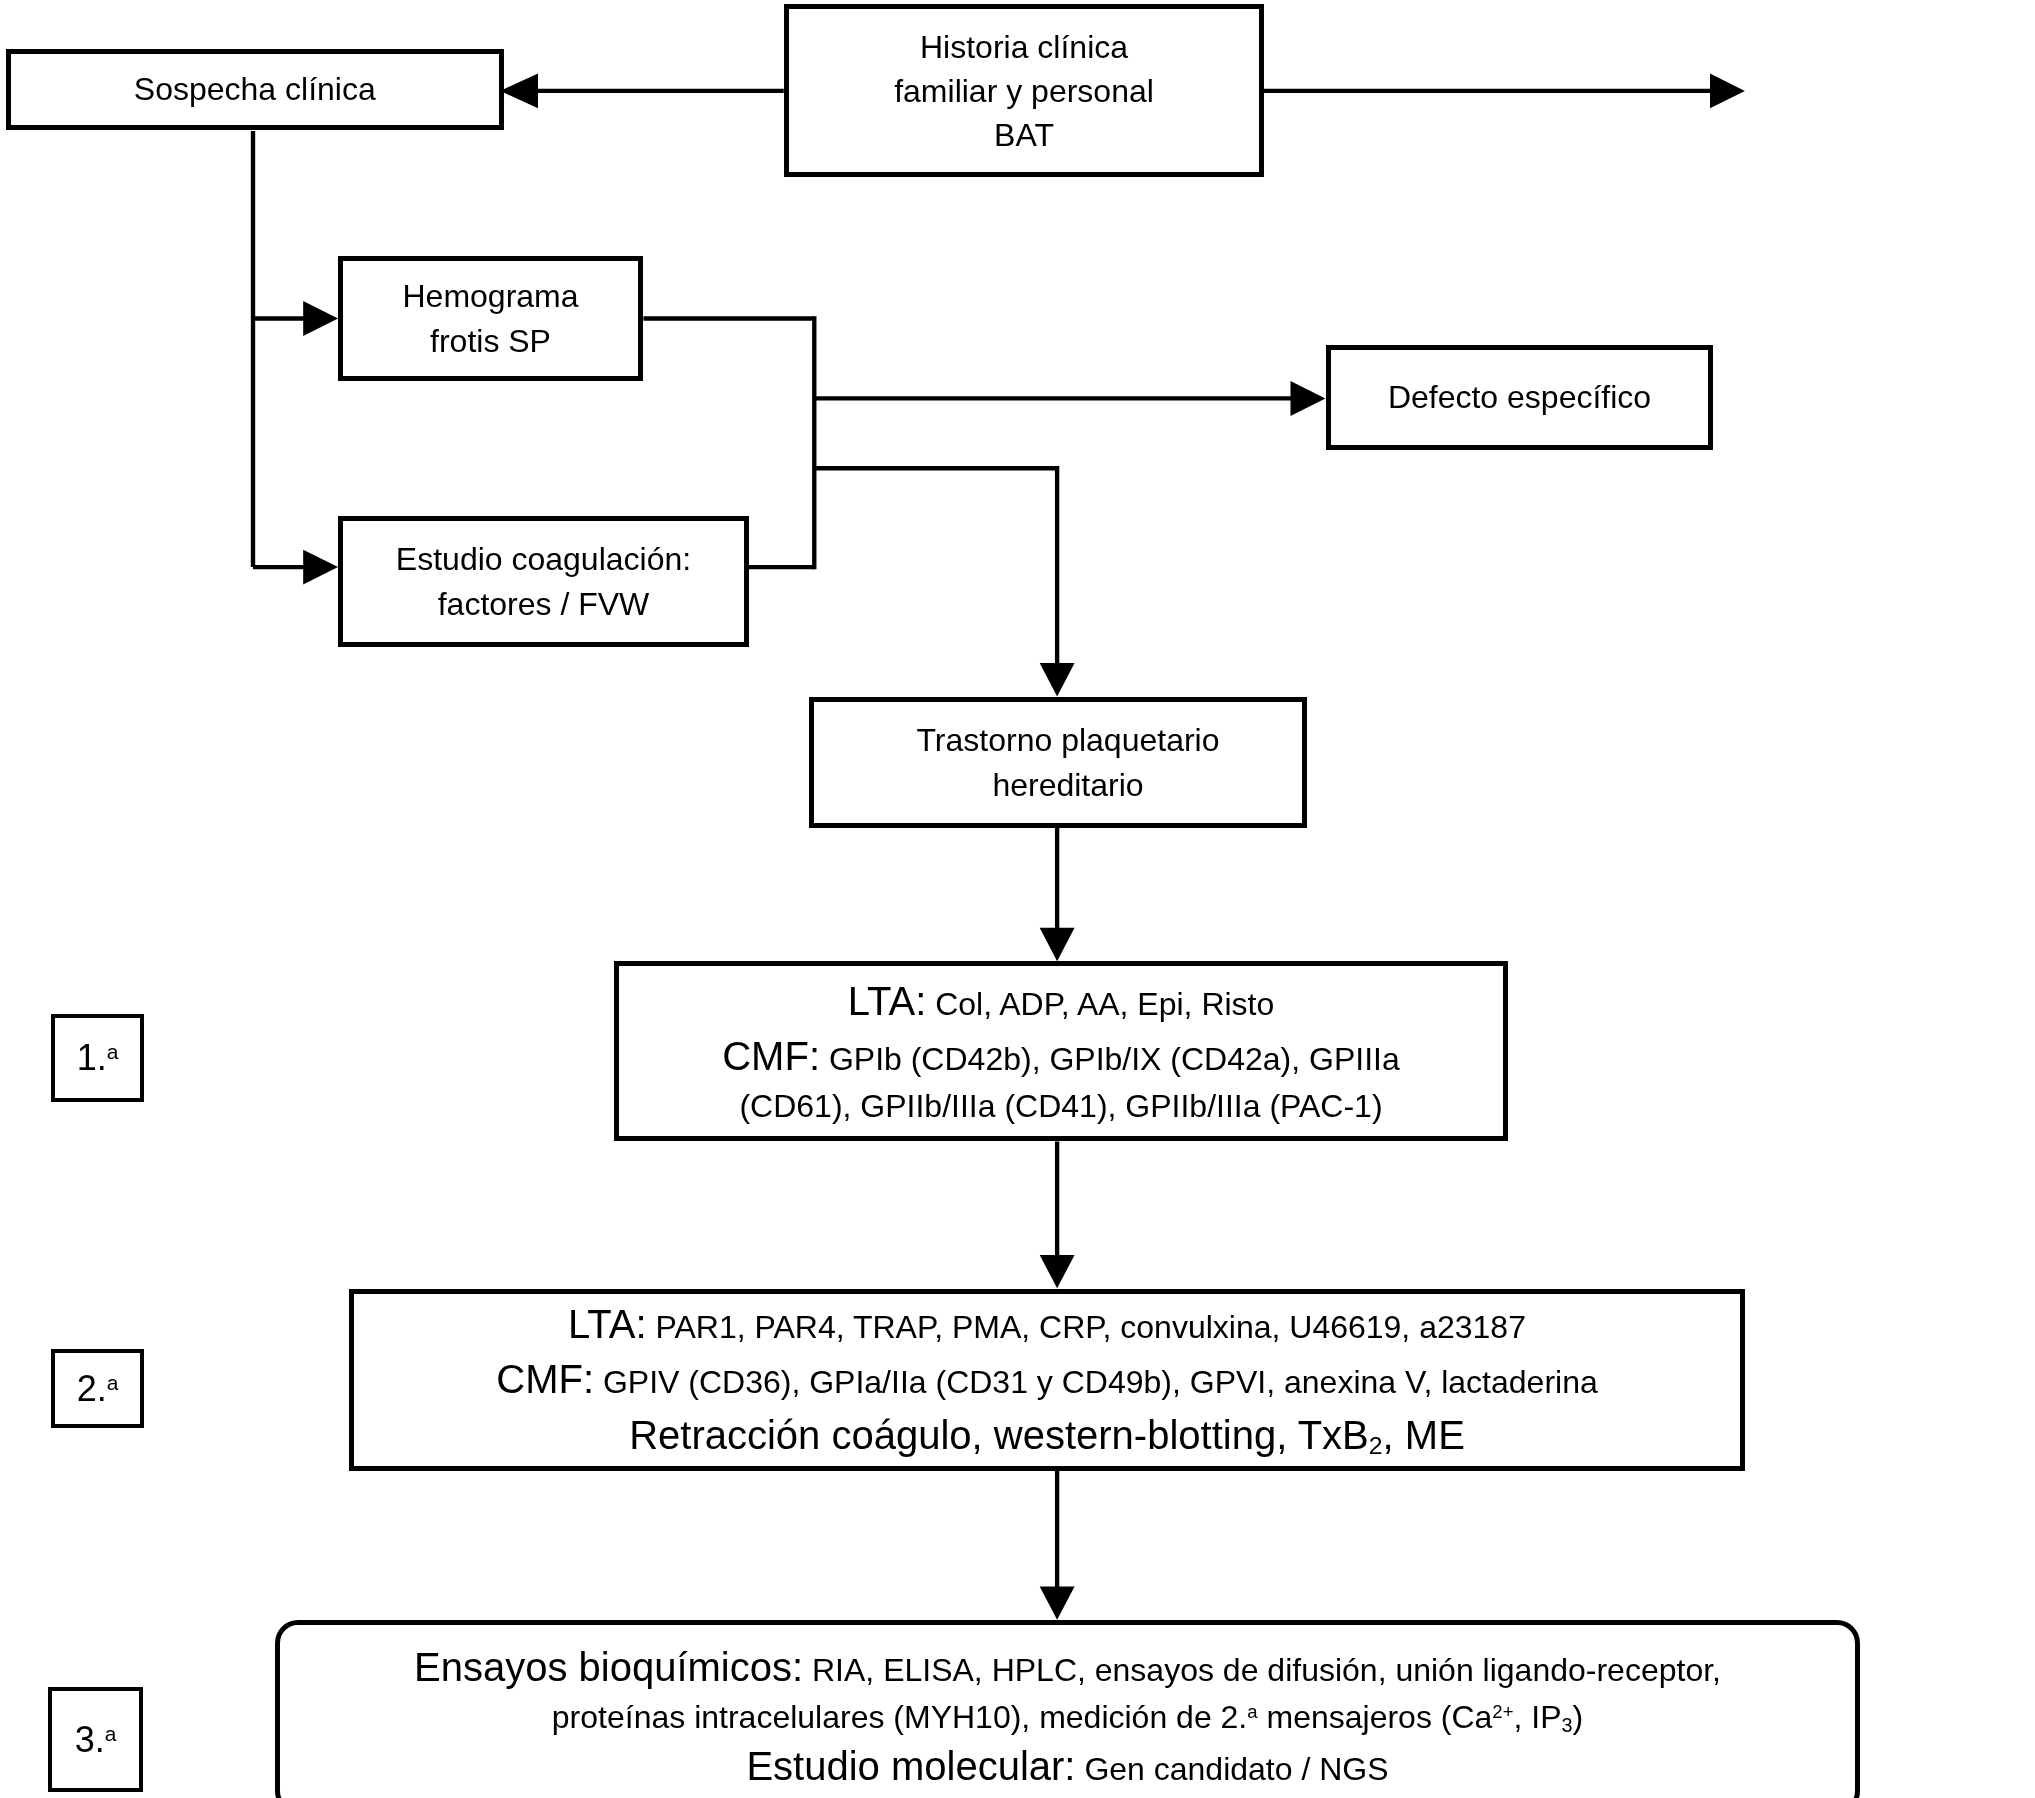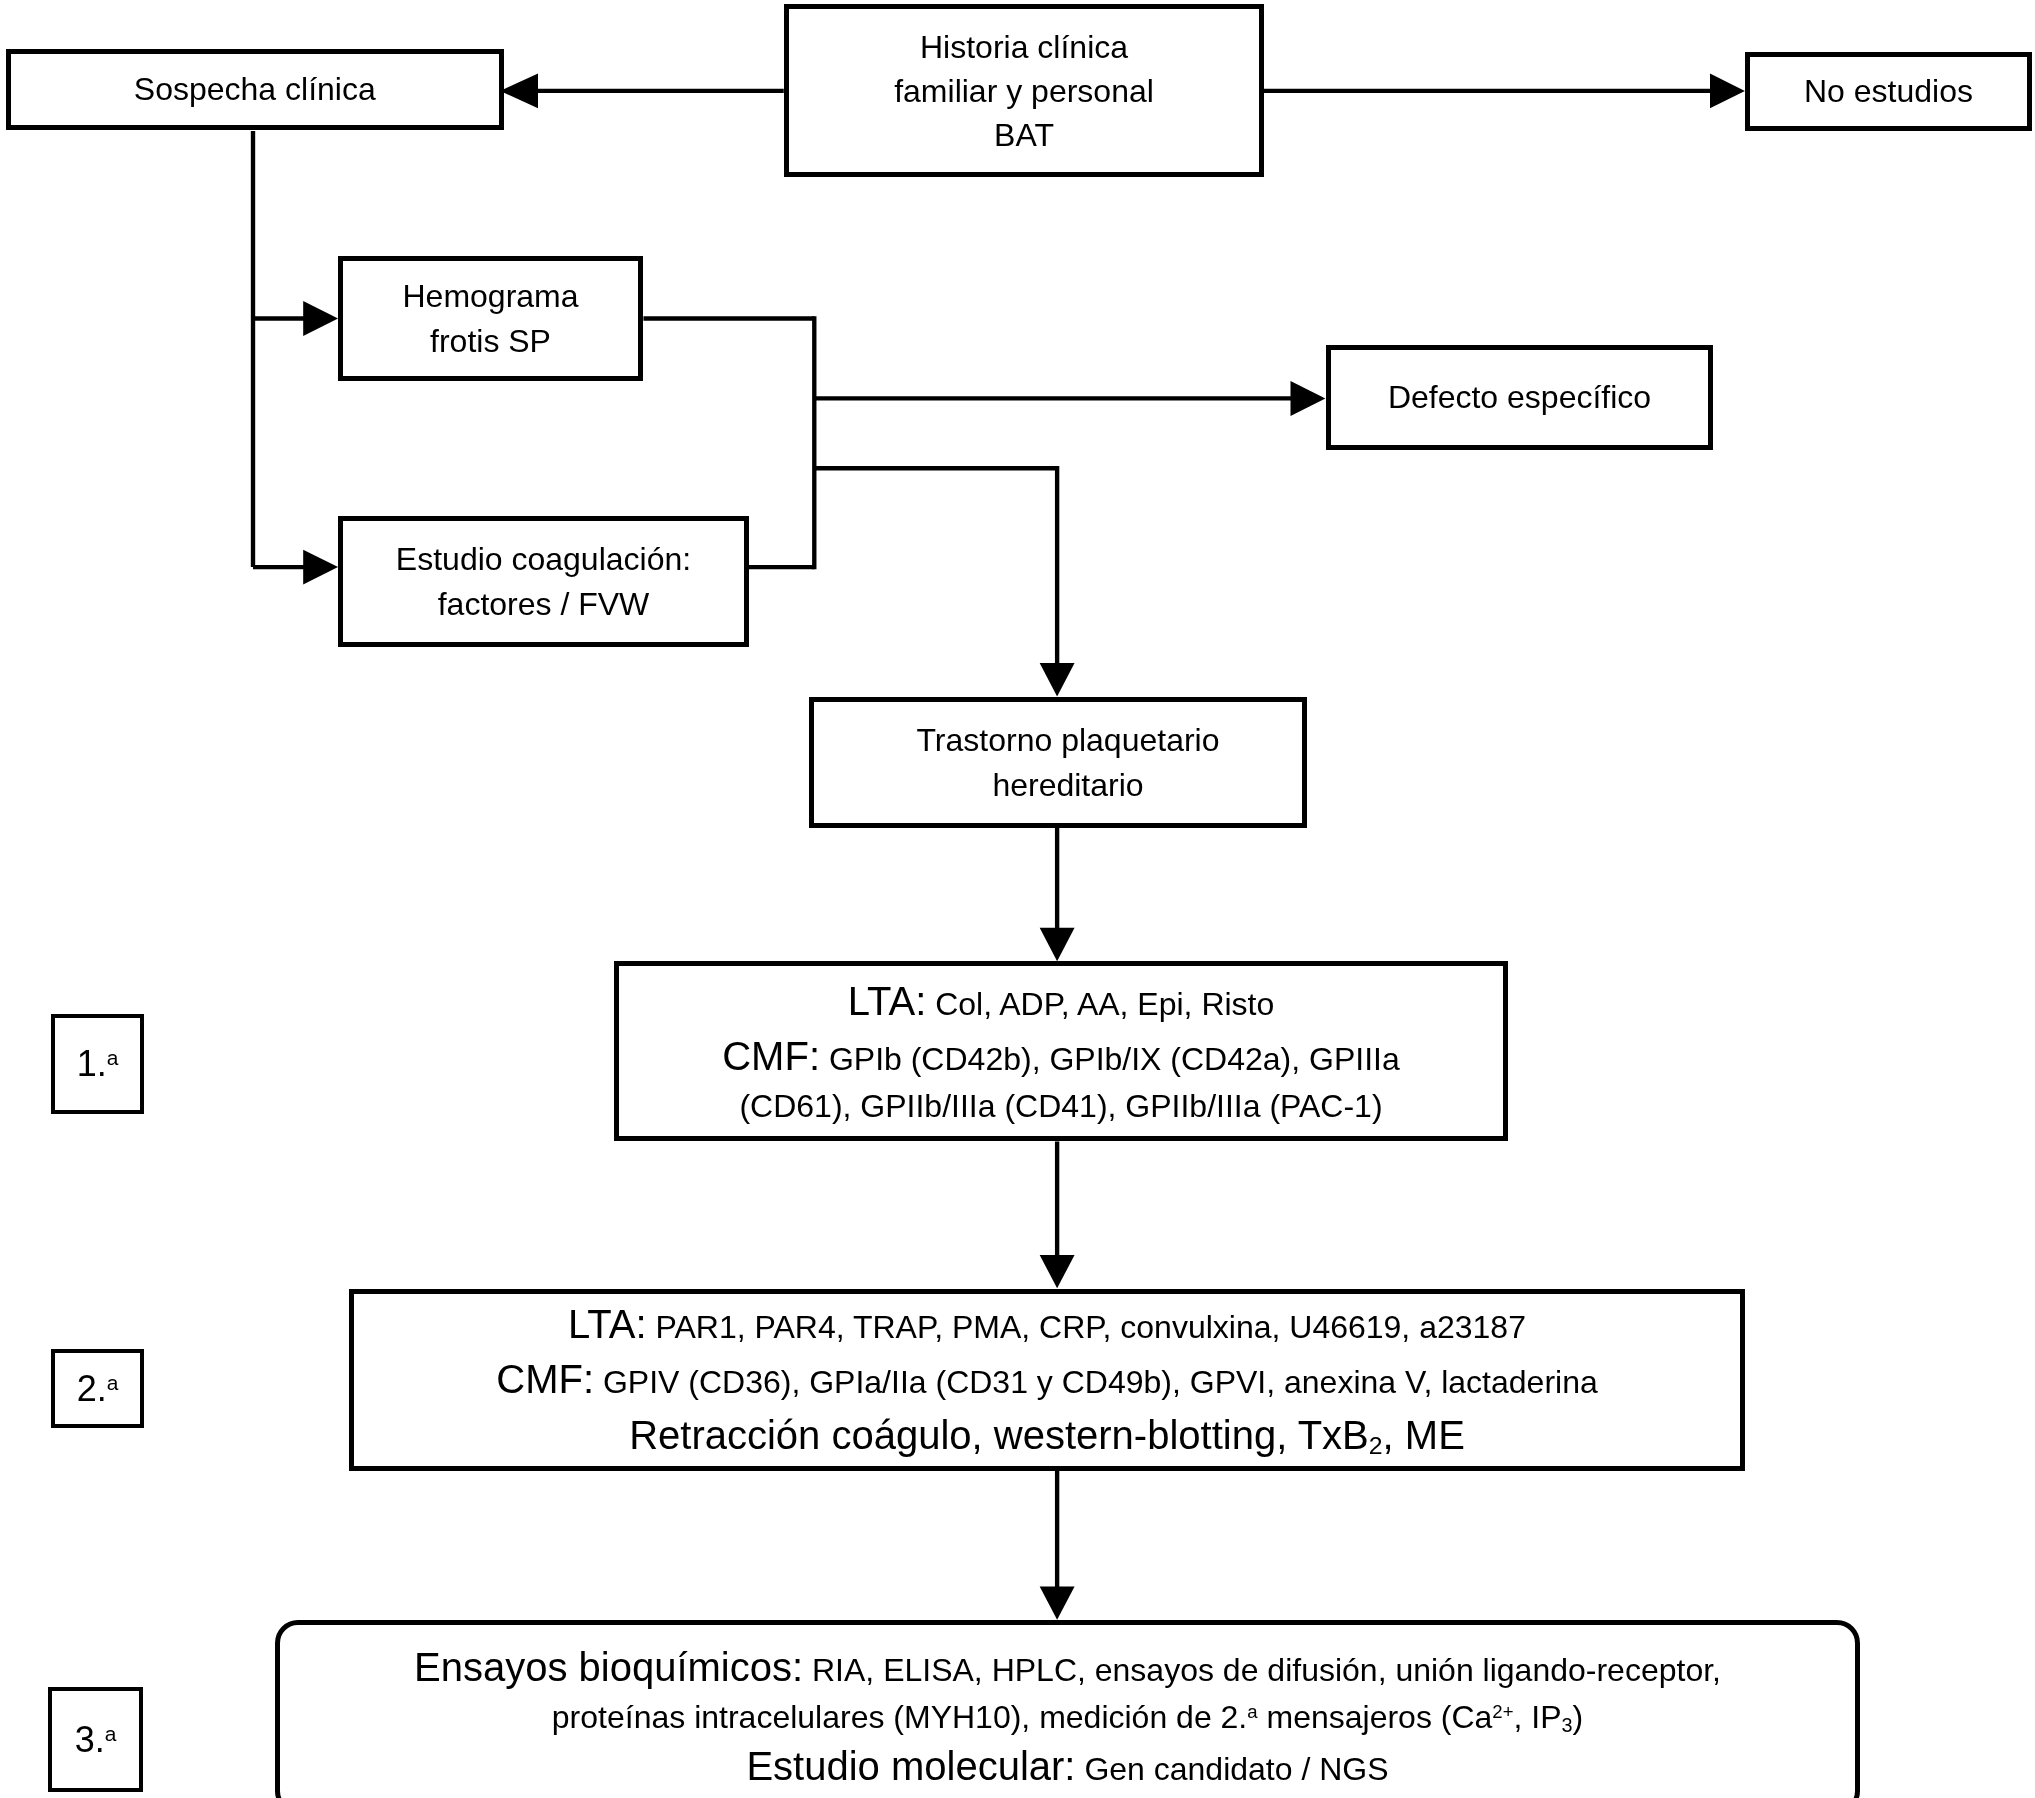--- a/index.html
+++ b/index.html
@@ -128,23 +128,20 @@
   <div class="node" style="left:784px; top:4.4px; width:480px; height:173px;">
     <span class="line">Historia clínica</span>
     <span class="line">familiar y personal</span>
     <span class="line">BAT</span>
   </div>
 
   <div class="node" style="left:5.8px; top:49px; width:498px; height:81px;">
     <span class="line">Sospecha clínica</span>
   </div>
 
-  <div class="node" style="left:1745px; top:52px; width:287px; height:79px;">
-    <span class="line">No estudios</span>
-  </div>
 
   <div class="node" style="left:338px; top:256px; width:305px; height:125px;">
     <span class="line">Hemograma</span>
     <span class="line">frotis SP</span>
   </div>
 
   <div class="node" style="left:338px; top:516px; width:411px; height:131px;">
     <span class="line">Estudio coagulación:</span>
     <span class="line">factores / FVW</span>
   </div>
@@ -169,21 +166,21 @@
     <span class="line"><span class="lead">CMF:</span><span> GPIV (CD36), GPIa/IIa (CD31 y CD49b), GPVI, anexina V, lactaderina</span></span>
     <span class="line lead"><span>Retracción coágulo, western-blotting, TxB</span><span class="sub">2</span><span>, ME</span></span>
   </div>
 
   <div class="node wrapbox" style="left:275px; top:1620px; width:1585px; height:194px;border-radius:23px;">
     <span class="line"><span class="lead">Ensayos bioquímicos:</span><span> RIA, ELISA, HPLC, ensayos de difusión, unión ligando-receptor,</span></span>
     <span class="line"><span>proteínas intracelulares (MYH10), medición de 2.</span><span class="sup">a</span><span> mensajeros (Ca</span><span class="sup">2+</span><span>, IP</span><span class="sub">3</span><span>)</span></span>
     <span class="line"><span class="lead">Estudio molecular:</span><span> Gen candidato / NGS</span></span>
   </div>
 
-  <div class="node stage" style="left:51px; top:1014px; width:93px; height:100px;">
+  <div class="node stage" style="left:51px; top:1014px; width:93px; height:88px;">
     <span class="line"><span>1.</span><span class="sup">a</span></span>
   </div>
 
   <div class="node stage" style="left:51px; top:1349px; width:93px; height:79px;">
     <span class="line"><span>2.</span><span class="sup">a</span></span>
   </div>
 
   <div class="node stage" style="left:48px; top:1687px; width:95px; height:105px;">
     <span class="line"><span>3.</span><span class="sup">a</span></span>
   </div>

